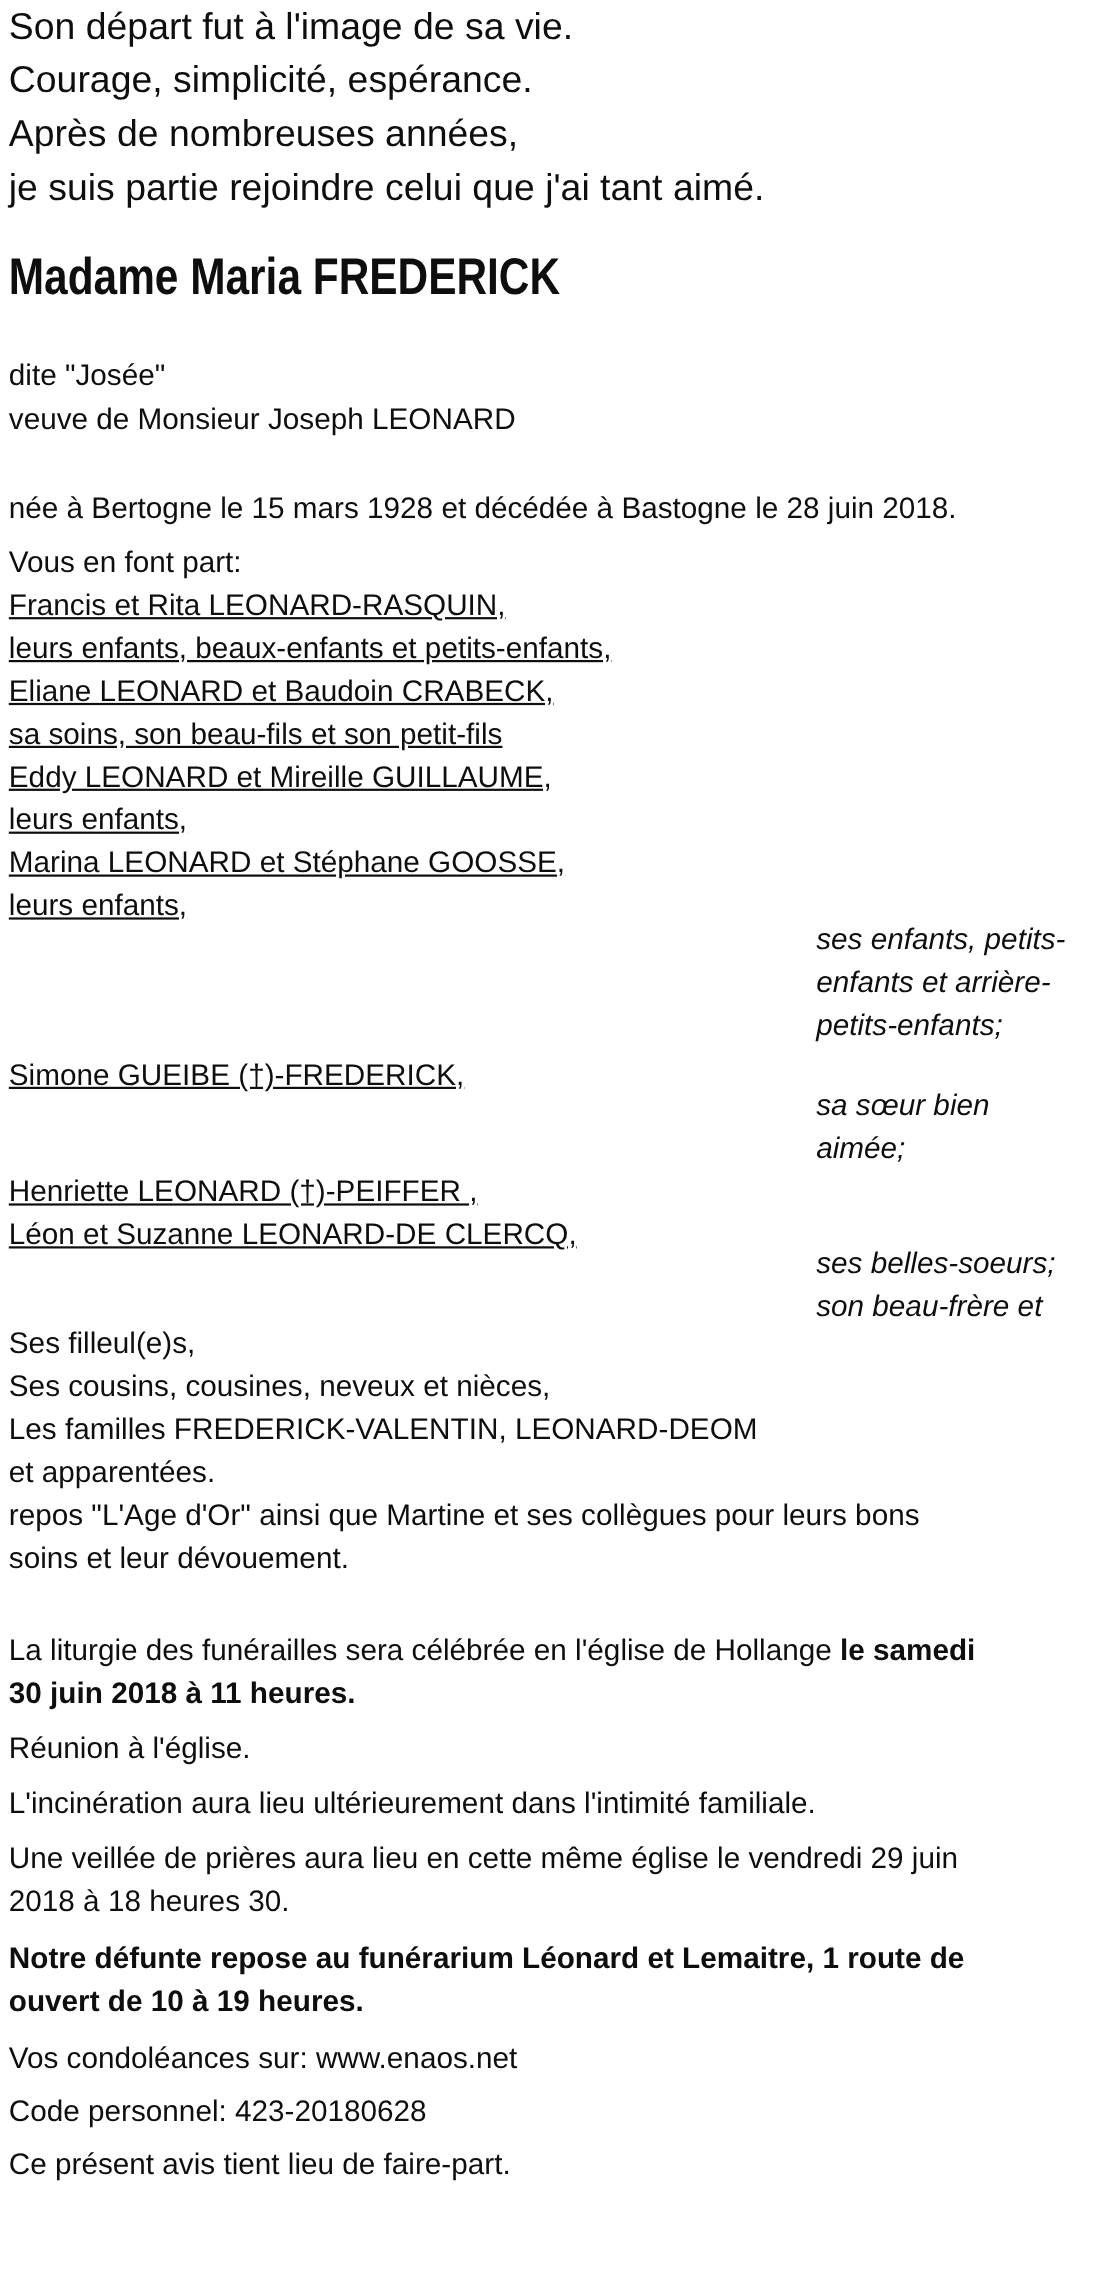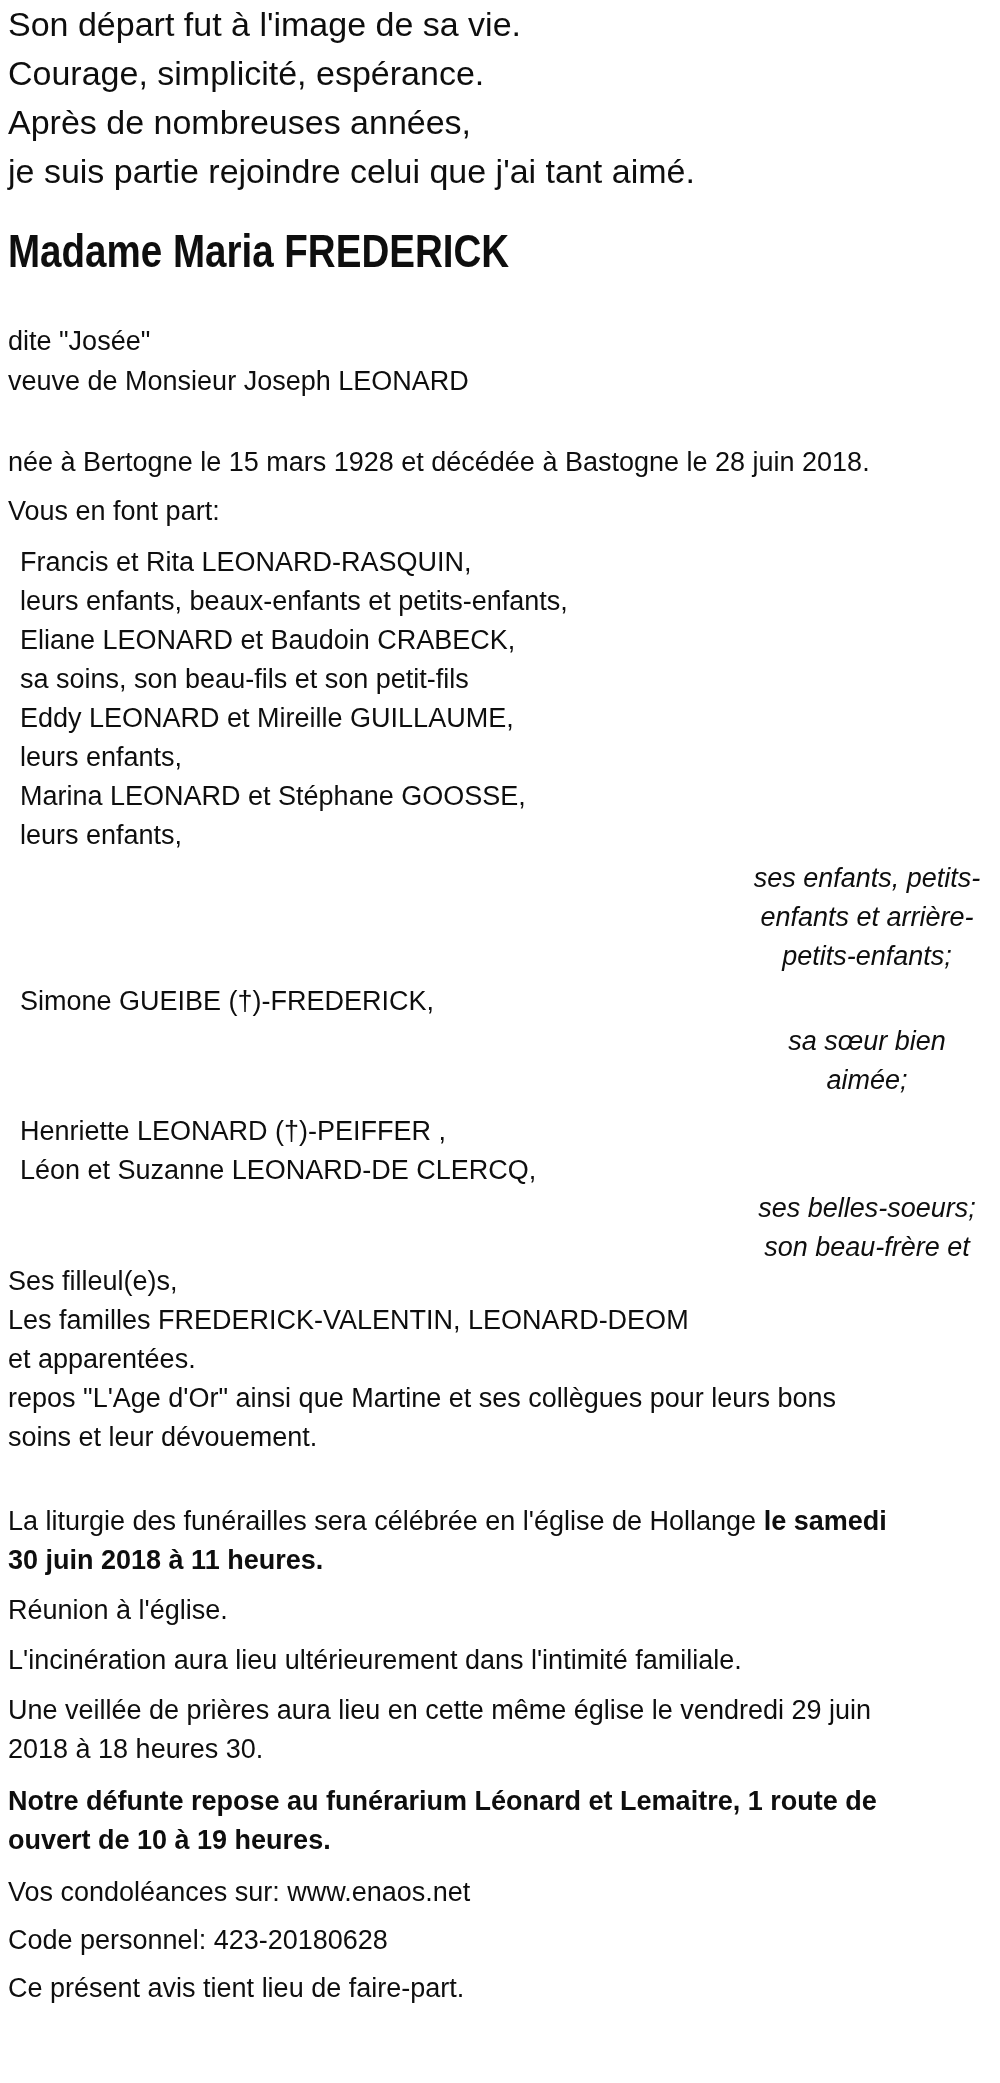--- a/index.html
+++ b/index.html
@@ -38,25 +38,25 @@
     white-space: nowrap;
   }
   h1.deceased-title .squeeze {
     display: inline-block;
     transform: scaleX(0.82);
     transform-origin: 0 50%;
   }
   .subtitle { margin-top: 42px; line-height: 40px; }
   .life-dates { margin-top: 42px; }
   .announce { margin-top: 10px; }
-  .names-block { margin: 12px; }
+  .names-block { margin: 0; text-decoration: underline; }
   .relation {
     align-self: flex-end;
     width: 250px;
-    text-align: center;
+    text-align: left;
     font-style: italic;
     line-height: 39px;
   }
   .relation-1 { margin-top: -8px; }
   .relation-2 { margin-top: -11px; }
   .relation-3 { margin-top: -13px; }
   .name-simone { margin-top: 6px; }
   .others-block { margin-top: -5px; }
   .thanks-block { margin-top: 0; }
   .ceremony-block { margin-top: 45px; }
@@ -119,20 +119,21 @@
   <div class="line">Léon et Suzanne LEONARD-DE CLERCQ,</div>
 </div>
 
 <div class="relation relation-3">
   <div class="line">ses belles-soeurs;</div>
   <div class="line">son beau-frère et</div>
 </div>
 
 <div class="others-block">
   <div class="line">Ses filleul(e)s,</div>
+  <div class="line">Ses cousins, cousines, neveux et nièces,</div>
   <div class="line">Les familles FREDERICK-VALENTIN, LEONARD-DEOM</div>
   <div class="line">et apparentées.</div>
 </div>
 
 <div class="thanks-block">
   <div class="line">repos "L'Age d'Or" ainsi que Martine et ses collègues pour leurs bons</div>
   <div class="line">soins et leur dévouement.</div>
 </div>
 
 <div class="ceremony-block">

